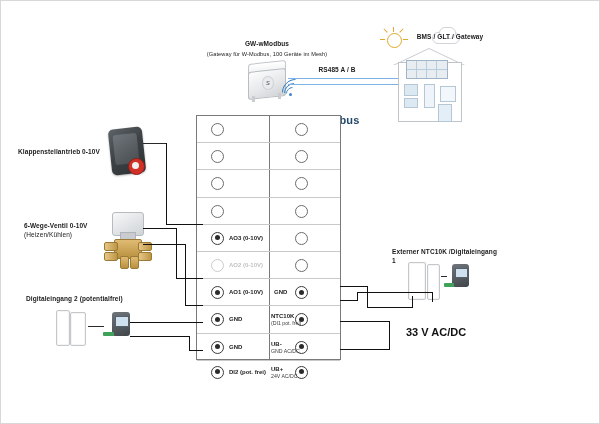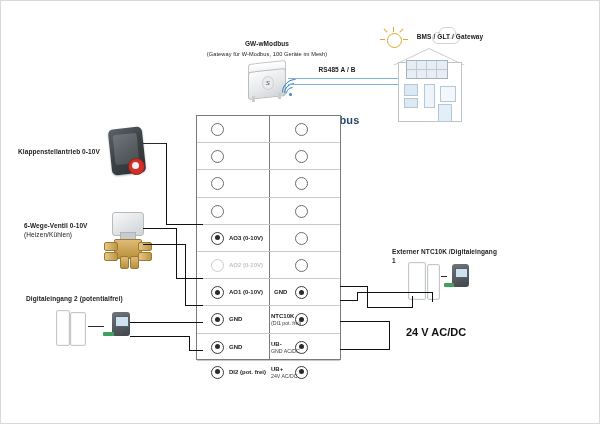--- a/index.html
+++ b/index.html
@@ -403,13 +403,13 @@
 
 <div class="wire wh" style="left:340px;top:300px;width:18px;"></div>
 <div class="wire wv" style="left:357px;top:292px;height:9px;"></div>
 <div class="wire wh" style="left:357px;top:292px;width:76px;"></div>
 <div class="wire wv" style="left:432px;top:292px;height:10px;"></div>
 
 <div class="wire wh" style="left:340px;top:321px;width:50px;"></div>
 <div class="wire wh" style="left:340px;top:349px;width:50px;"></div>
 <div class="wire wv" style="left:389px;top:321px;height:29px;"></div>
 
-<div class="v24" style="left:406px;top:326px;">24 V AC/DC</div>
+<div class="v24" style="left:406px;top:326px;">33 V AC/DC</div>
 
 </body></html>

